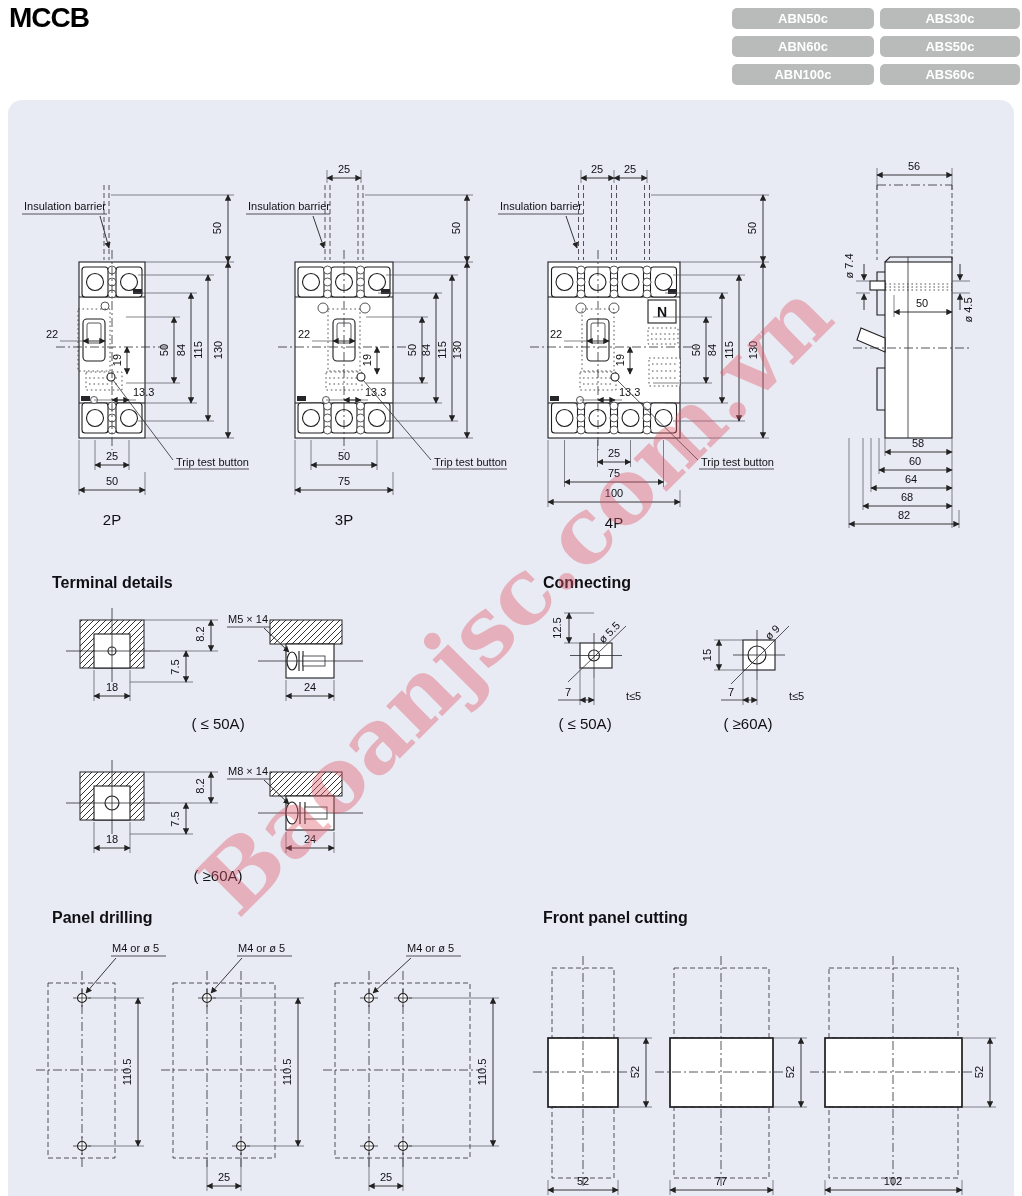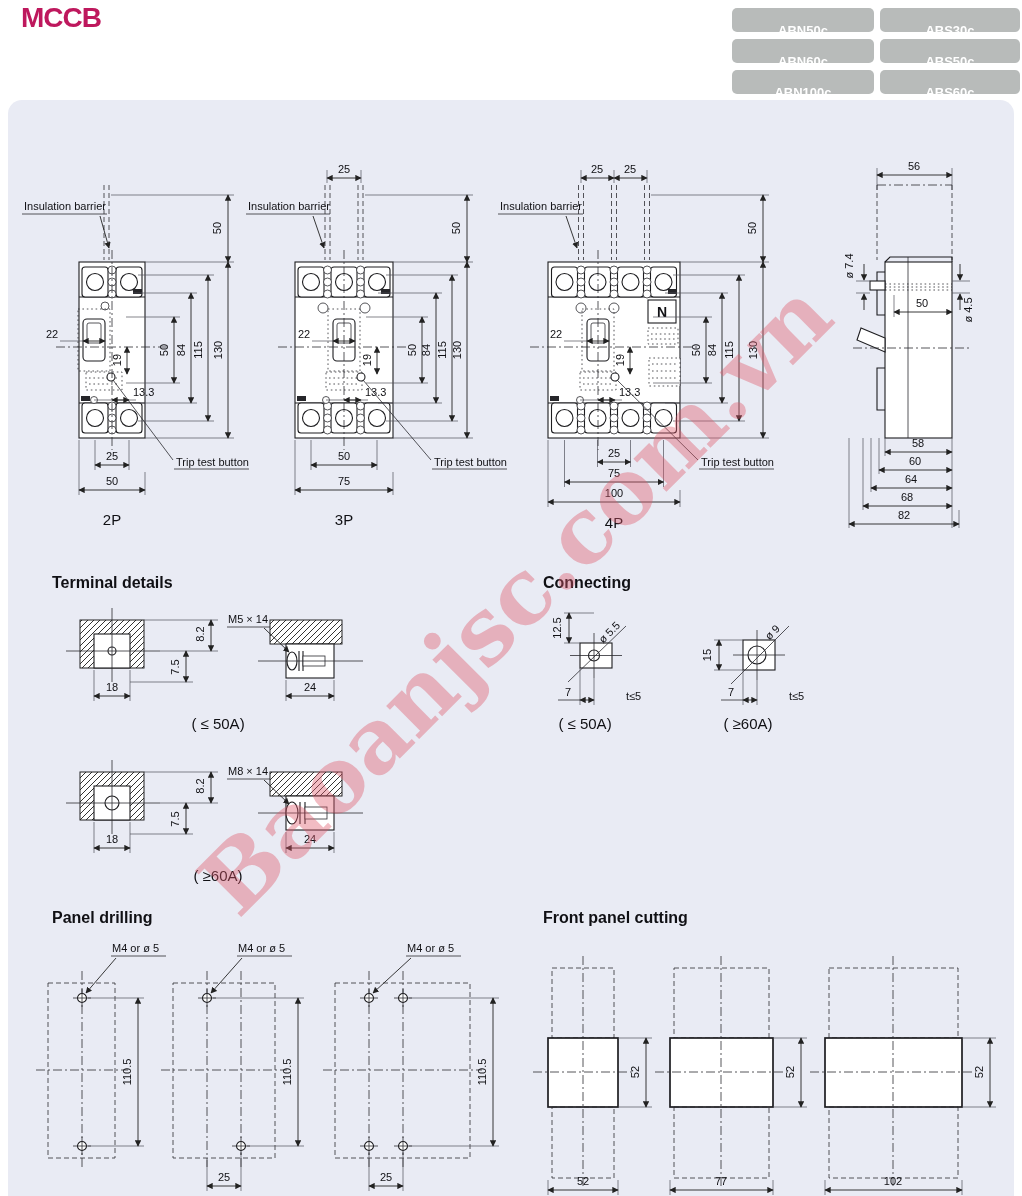--- a/index.html
+++ b/index.html
@@ -1,24 +1,24 @@
 <!DOCTYPE html>
 <html><head>
 <meta charset="utf-8">
 <style>
   html,body{margin:0;padding:0;background:#fff;}
   .page{position:relative;width:1022px;height:1196px;background:#fff;overflow:hidden;
         font-family:"Liberation Sans",sans-serif;}
   .brand{position:absolute;left:9px;top:2px;font-size:28px;font-weight:bold;
-         color:#be185d;letter-spacing:-1px;margin-left:12px;}
+         color:#000000;letter-spacing:-1px;}
   .models{position:absolute;left:732px;top:8px;width:288px;display:grid;
           grid-template-columns:142px 140px;gap:7px 6px;}
   .model-btn{height:21px;background:#b8bbba;border:none;border-radius:5px;color:#fff;
              font-weight:bold;font-size:13px;font-family:"Liberation Sans",sans-serif;
-             line-height:21px;text-align:center;cursor:pointer;padding:12px;}
+             line-height:21px;text-align:center;cursor:pointer;padding:0;}
   .panel{position:absolute;left:8px;top:100px;width:1006px;height:1096px;
          background:#e9ebf4;border-radius:14px 14px 0 0;overflow:hidden;}
   .draw{position:absolute;left:0;top:0;}
   .wm{position:absolute;left:72px;top:438px;width:870px;height:120px;line-height:120px;
       text-align:center;font-family:"DejaVu Serif",serif;font-weight:bold;font-size:90px;
       color:rgba(222,88,106,0.40);transform:rotate(-45deg);white-space:nowrap;
       pointer-events:none;}
   
   .ln{fill:none;stroke:#1d1d20;stroke-width:1.1;}
   .tk{fill:none;stroke:#1d1d20;stroke-width:1.7;}

